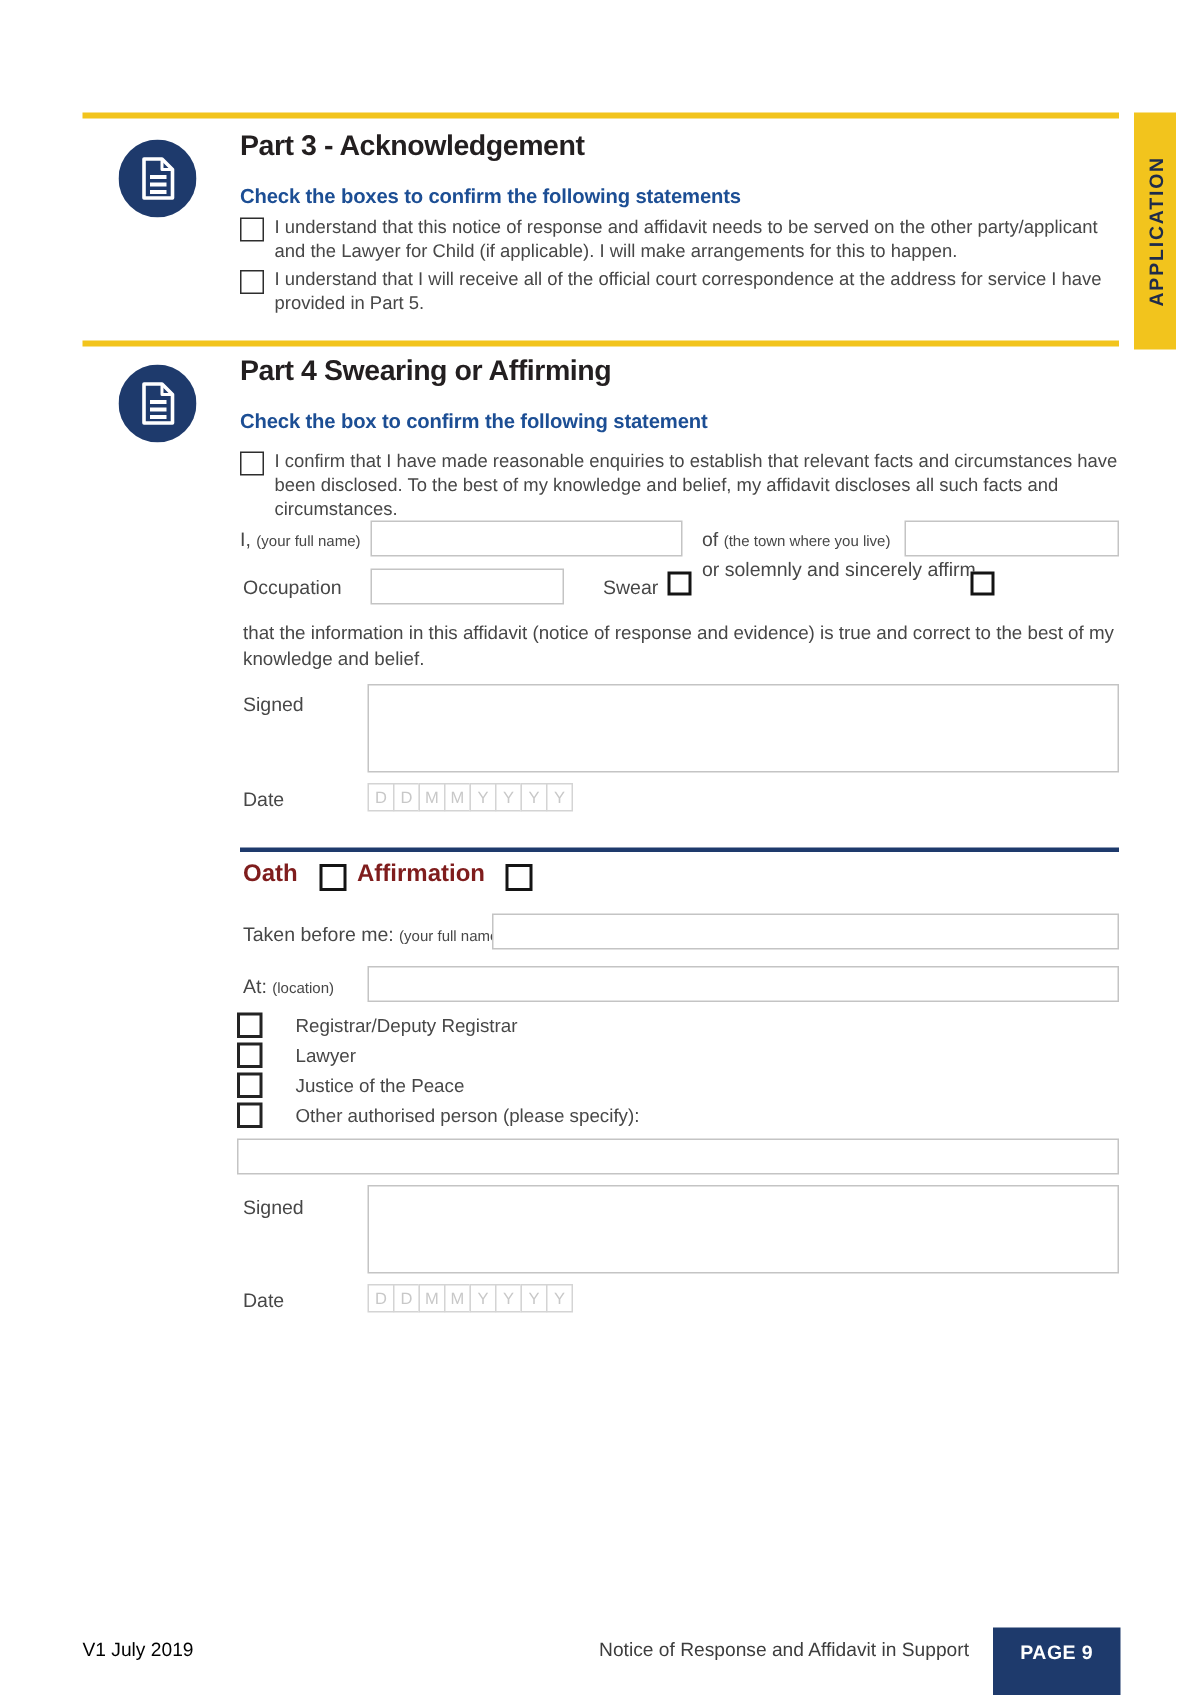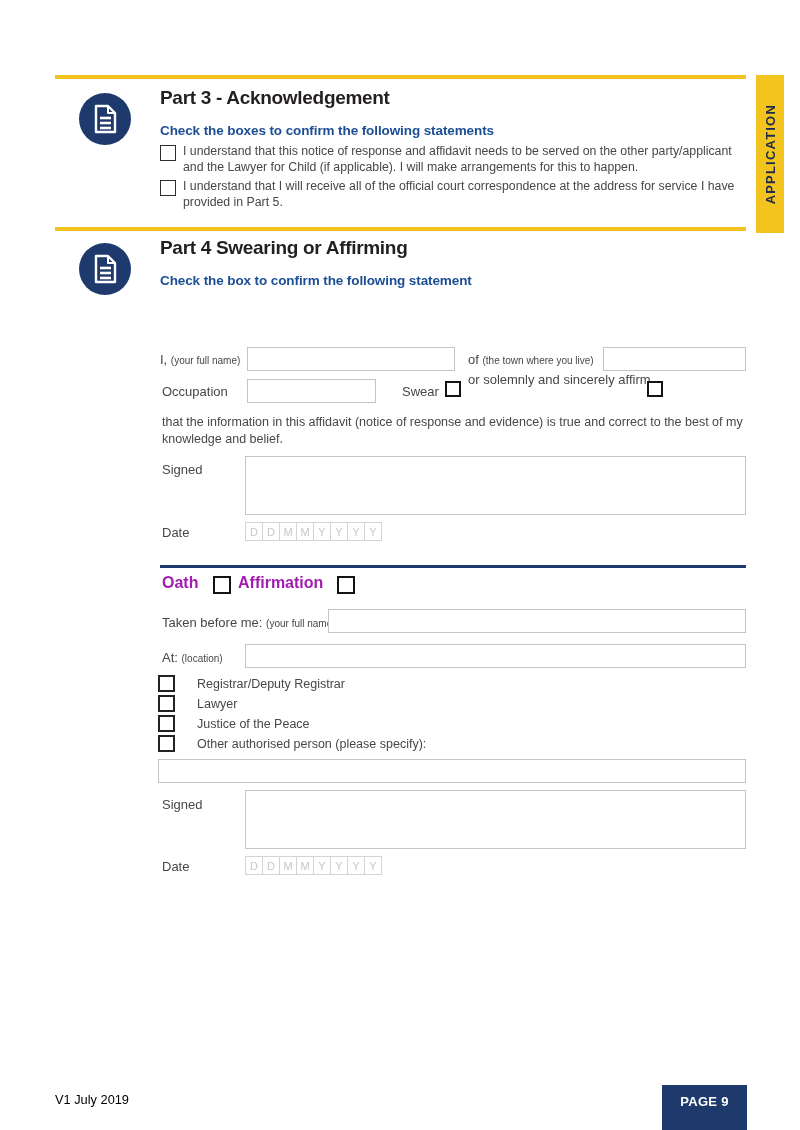--- a/index.html
+++ b/index.html
@@ -32,21 +32,21 @@
   .lbl { position:absolute; font-size:13px; color:#474747; white-space:nowrap; }
   .hint { font-size:10px; color:#474747; }
   .field { position:absolute; border:1px solid #c4c4c4; background:#fff; height:24px; font-size:13px; color:#333;
            padding:0 5px; outline:none; }
   .sign-box { position:absolute; border:1px solid #c4c4c4; background:#fff; width:501px; height:59px; }
 
   .date-group { position:absolute; display:flex; }
   .date-cell { width:18px; height:19px; border:1px solid #d4d4d4; margin-right:-1px; font-size:11px; color:#c8c8c8;
                text-align:center; line-height:19px; background:#fff; }
 
-  .oath-label { position:absolute; font-size:16px; font-weight:bold; color:#a21caf; }
+  .oath-label { position:absolute; font-size:16px; font-weight:bold; color:#7f1d1d; }
 
   .para { position:absolute; left:162px; font-size:12.5px; color:#474747; line-height:1.35; }
 
   .witness-label { position:absolute; left:197px; font-size:12.5px; color:#474747; white-space:nowrap; }
 
   .footer-version { position:absolute; left:55px; top:1092px; font-size:12.8px; color:#000000; }
   .footer-title { position:absolute; right:154px; top:1092px; font-size:12.8px; color:#3d3d3d; white-space:nowrap; }
   .page-box { position:absolute; left:662px; top:1085px; width:85px; height:45px; background:#1e3a6c;
               text-align:center; }
   .page-box span { display:inline-block; margin-top:9px; font-size:13px; font-weight:bold; color:#ffffff; letter-spacing:0.3px;text-align:right; }
@@ -87,20 +87,24 @@
     <circle cx="26" cy="26" r="26" fill="#1e3a6c"></circle>
     <path d="M17 13 h12 l7 7 v19 h-19 z" fill="none" stroke="#ffffff" stroke-width="2.4" stroke-linejoin="round"></path>
     <path d="M29 13 v7 h7" fill="none" stroke="#ffffff" stroke-width="2" stroke-linejoin="round"></path>
     <line x1="21" y1="25" x2="32" y2="25" stroke="#ffffff" stroke-width="2.6"></line>
     <line x1="21" y1="30" x2="32" y2="30" stroke="#ffffff" stroke-width="2.6"></line>
     <line x1="21" y1="35" x2="32" y2="35" stroke="#ffffff" stroke-width="2.6"></line>
   </svg>
   <div class="part-title" style="top:237px;">Part 4 Swearing or Affirming</div>
   <div class="part-sub" style="top:273px;">Check the box to confirm the following statement</div>
 
+  <div class="stmt-row" style="top:300px;">
+    <span class="cbx cbx-thin"></span>
+    <span class="stmt-text">I confirm that I have made reasonable enquiries to establish that relevant facts and circumstances have been disclosed. To the best of my knowledge and belief, my affidavit discloses all such facts and circumstances.</span>
+  </div>
 
   <div class="lbl" style="left:160px; top:352px;">
     <span>I,</span>
     <span class="hint">(your full name)</span>
   </div>
   <input type="text" class="field" style="left: 247px; top: 347px; width: 208px;">
   <div class="lbl" style="left:468px; top:352px;">
     <span>of</span>
     <span class="hint">(the town where you live)</span>
   </div>
@@ -167,17 +171,18 @@
     <span class="date-cell">D</span>
     <span class="date-cell">M</span>
     <span class="date-cell">M</span>
     <span class="date-cell">Y</span>
     <span class="date-cell">Y</span>
     <span class="date-cell">Y</span>
     <span class="date-cell">Y</span>
   </div>
 
   <div class="footer-version">V1 July 2019</div>
+  <div class="footer-title">Notice of Response and Affidavit in Support</div>
   <div class="page-box">
     <span>PAGE 9</span>
   </div>
 
 </div>
 
 </body></html>

